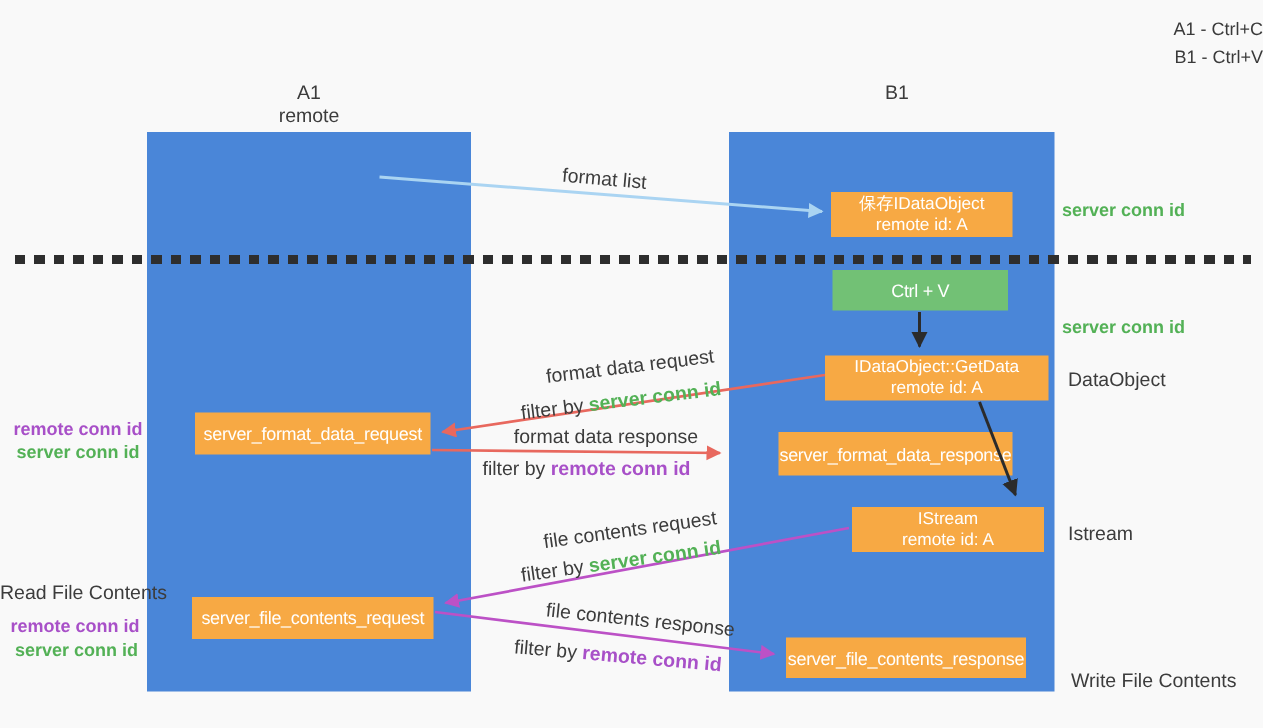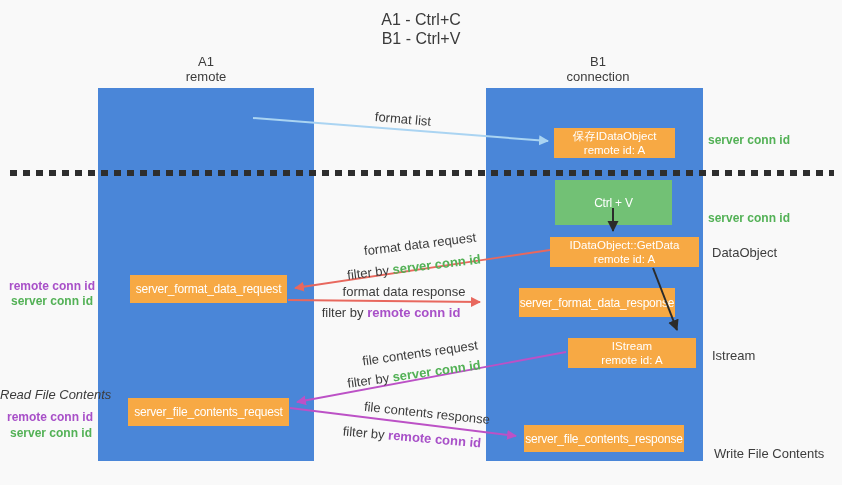--- a/index.html
+++ b/index.html
@@ -1,19 +1,19 @@
 <!DOCTYPE html>
 <html><head>
 <meta charset="utf-8">
 <style>
   html,body{margin:0;padding:0;background:#F9F9F9;}
   .canvas{position:relative;width:842px;height:485px;background:#F9F9F9;
           font-family:"Liberation Sans",sans-serif;color:#3C3C3C;overflow:hidden;}
-  .title{position:absolute;top:10px;left:0;width:100%;text-align:center;
-         font-size:16px;line-height:19px;color:#3A3A3A;z-index:1;}
+  .title{position:absolute;top:10px;left:0;width:100%;text-align:right;
+         font-size:12px;line-height:19px;color:#3A3A3A;z-index:1;}
   .hdr{position:absolute;top:54px;width:200px;text-align:center;font-size:13px;line-height:15px;z-index:1;}
   .panel{position:absolute;top:88px;width:216px;height:373px;background:#4A86D8;z-index:1;}
   .dotted{position:absolute;top:170px;left:10px;width:824px;height:6px;z-index:2;
           background:repeating-linear-gradient(to right,#2E2E2E 0 7px,transparent 7px 13px);}
   .node{position:absolute;z-index:3;display:flex;flex-direction:column;align-items:center;
         justify-content:center;color:#FFFFFF;text-align:center;}
   .orange{background:#F7A944;}
   .green-box{background:#72C175;}
   .node .l1,.node .l2{font-size:11.5px;line-height:14px;}
   .single{font-size:12px;letter-spacing:-0.2px;}
@@ -34,35 +34,34 @@
     <div>A1 - Ctrl+C</div>
     <div>B1 - Ctrl+V</div>
   </div>
 
   <div class="hdr" style="left:106px;">
     <div>A1</div>
     <div>remote</div>
   </div>
   <div class="hdr" style="left:498px;">
     <div>B1</div>
-    <div>connection</div>
   </div>
 
   <div class="panel" style="left:98px;"></div>
   <div class="panel" style="left:486px;width:217px;"></div>
 
   <div class="dotted"></div>
 
 
   <div class="node orange" style="left:554px;top:128px;width:121px;height:30px;">
     <div class="l1">保存IDataObject</div>
     <div class="l2">remote id: A</div>
   </div>
 
-  <div class="node green-box single" style="left:555px;top:180px;width:117px;height:45px;">Ctrl + V</div>
+  <div class="node green-box single" style="left:555px;top:180px;width:117px;height:27px;">Ctrl + V</div>
 
   <div class="node orange" style="left:550px;top:237px;width:149px;height:30px;">
     <div class="l1">IDataObject::GetData</div>
     <div class="l2">remote id: A</div>
   </div>
 
   <div class="node orange single" style="left:130px;top:275px;width:157px;height:28px;">server_format_data_request</div>
 
   <div class="node orange single" style="left:487px;top:288px;width:156px;height:29px;margin-left:32px;">server_format_data_response</div>
 
@@ -76,21 +75,21 @@
   <div class="node orange single" style="left:524px;top:425px;width:160px;height:27px;">server_file_contents_response</div>
 
   <div class="side conn tg" style="left:708px;top:133px;">server conn id</div>
   <div class="side conn tg" style="left:708px;top:211px;">server conn id</div>
   <div class="side" style="left:712px;top:245px;">DataObject</div>
   <div class="side" style="left:712px;top:348px;">Istream</div>
   <div class="side" style="left:714px;top:446px;">Write File Contents</div>
 
   <div class="side conn tp ra" style="left:0;width:95px;top:279px;">remote conn id</div>
   <div class="side conn tg ra" style="left:0;width:93px;top:294px;">server conn id</div>
-  <div class="side ra" style="left:0;width:107px;top:387px;font-style:italic;">Read File Contents</div>
+  <div class="side ra" style="left:0;width:107px;top:387px;">Read File Contents</div>
   <div class="side conn tp ra" style="left:0;width:93px;top:410px;">remote conn id</div>
   <div class="side conn tg ra" style="left:0;width:92px;top:426px;">server conn id</div>
 
   <div class="albl" style="left:403px;top:119px;transform:translate(-50%,-50%) rotate(5deg);">format list</div>
 
   <div class="albl" style="left:420px;top:244px;transform:translate(-50%,-50%) rotate(-7deg);">format data request</div>
   <div class="albl" style="left:414px;top:267px;transform:translate(-50%,-50%) rotate(-7deg);"><span>filter by</span>&nbsp;<span class="tg">server conn id</span></div>
 
   <div class="albl" style="left:404px;top:291px;transform:translate(-50%,-50%);">format data response</div>
   <div class="albl" style="left:391px;top:312px;transform:translate(-50%,-50%);"><span>filter by</span>&nbsp;<span class="tp">remote conn id</span></div>

